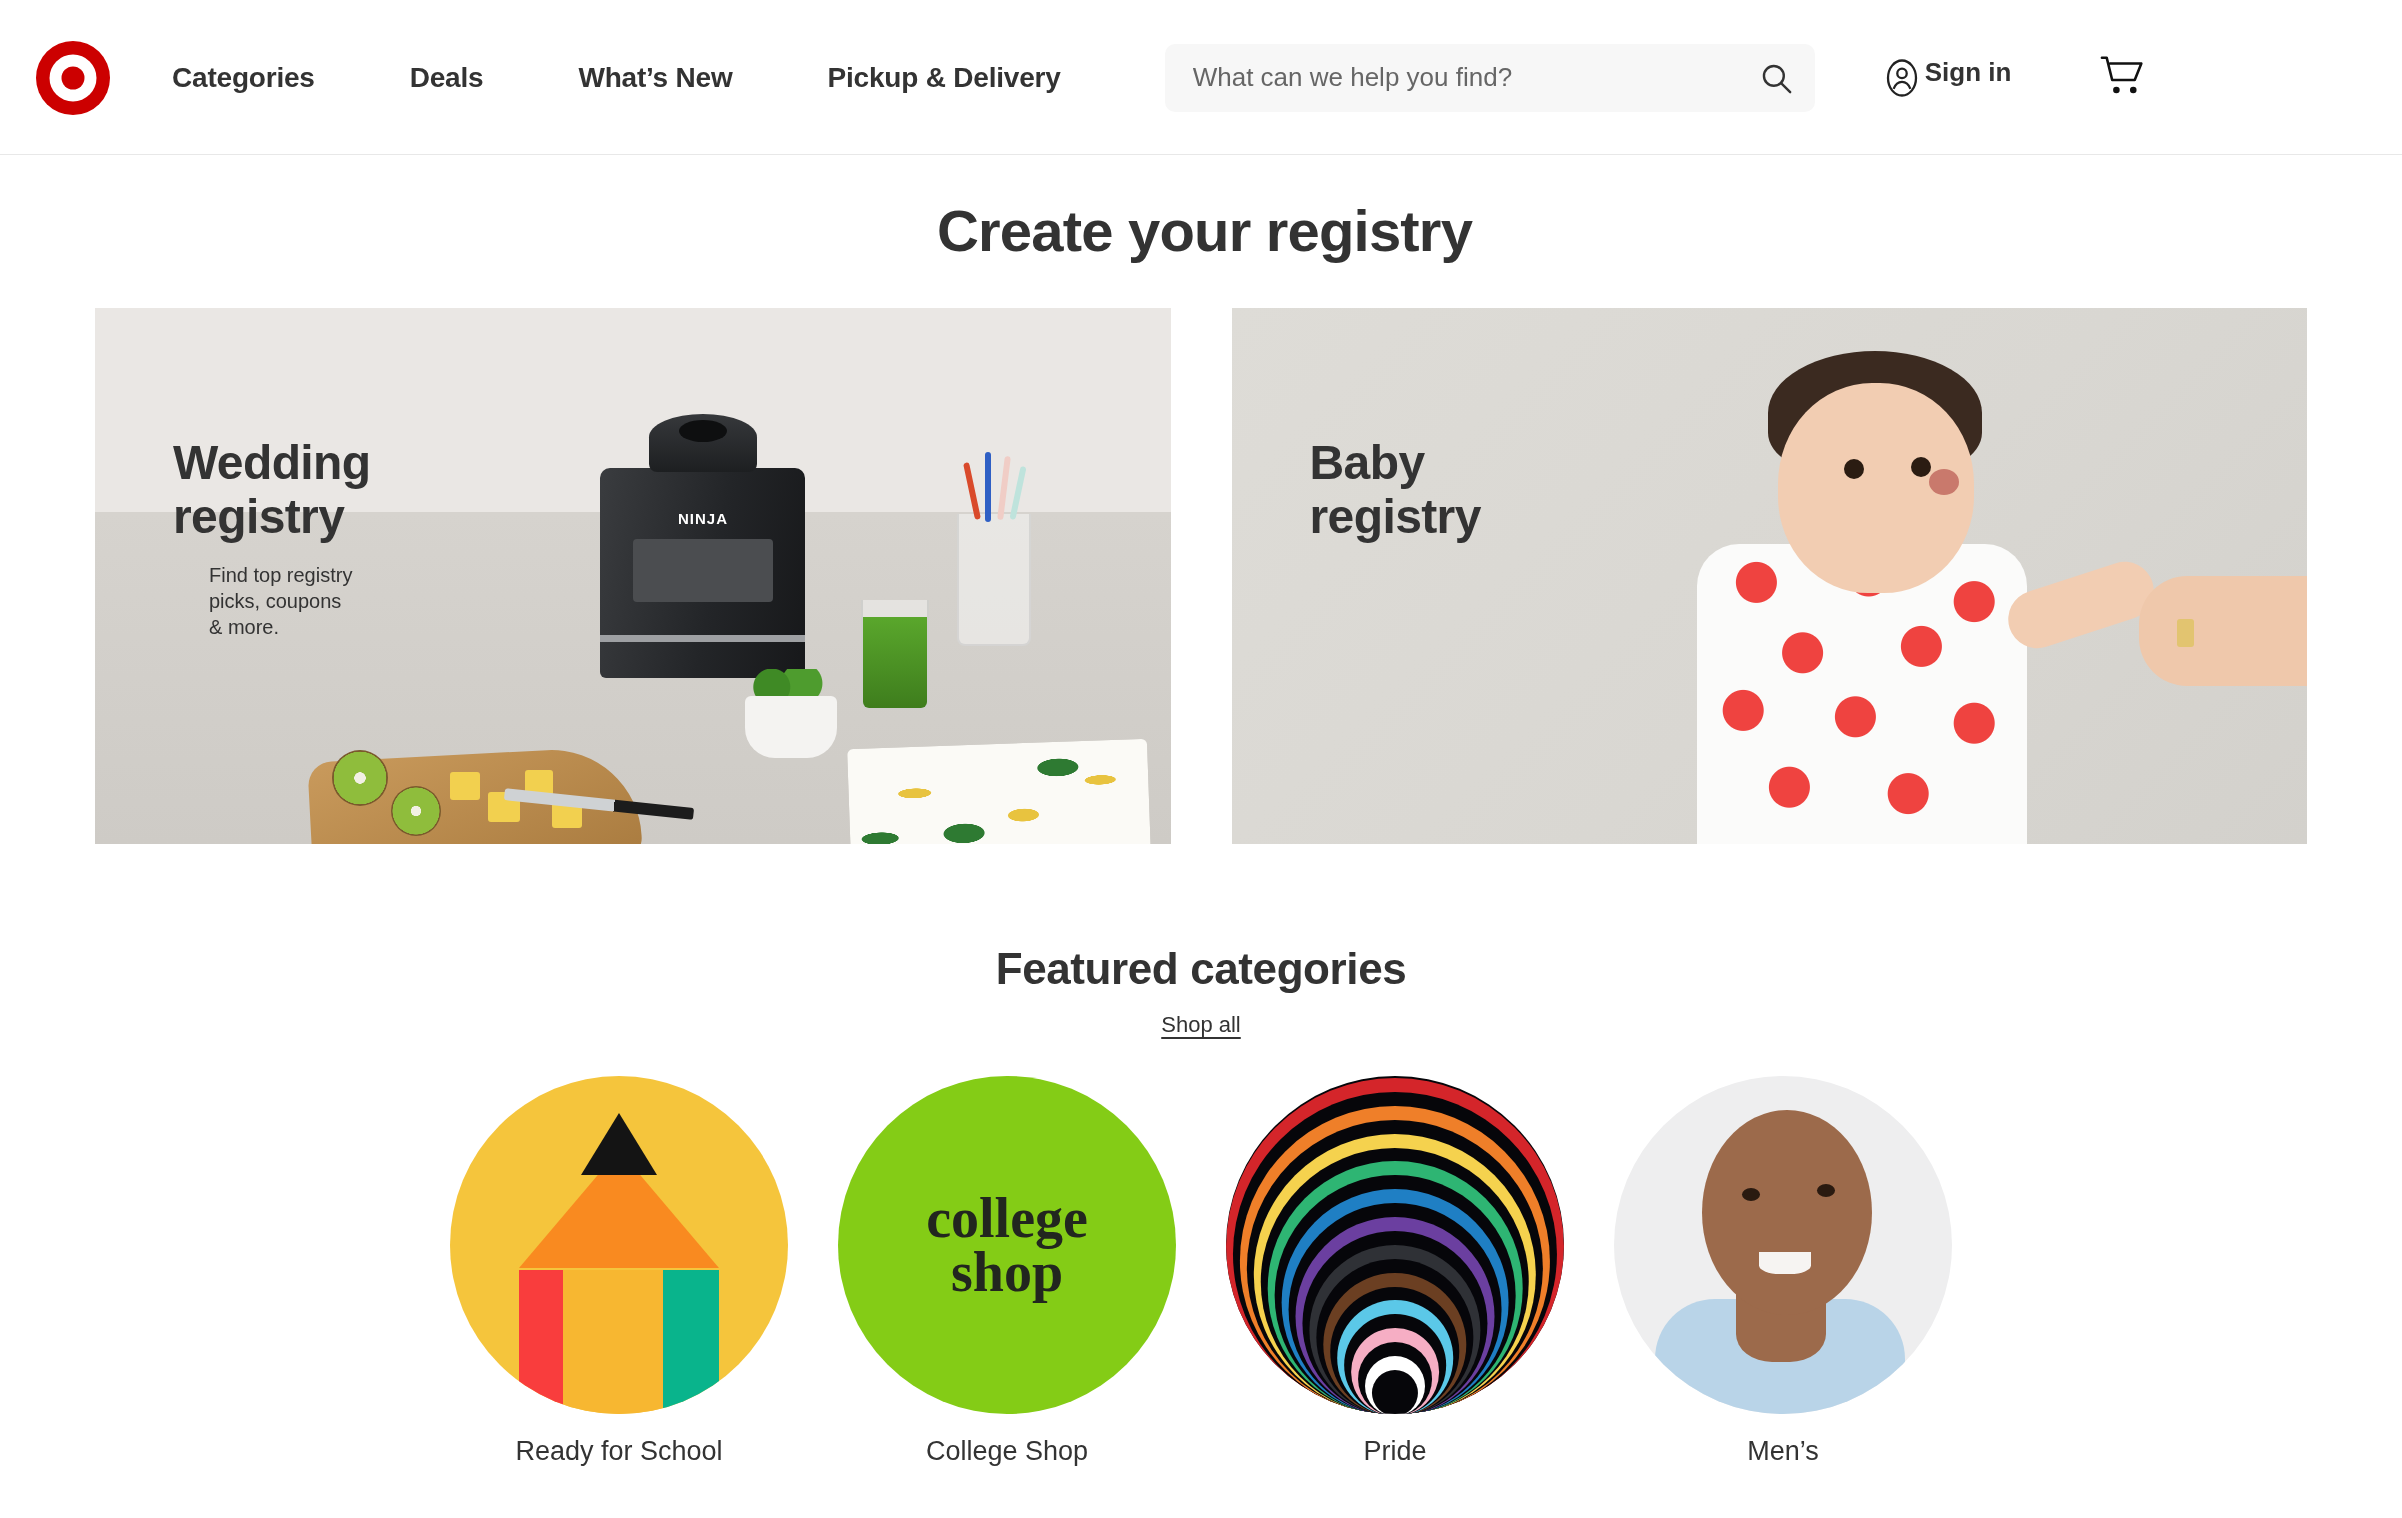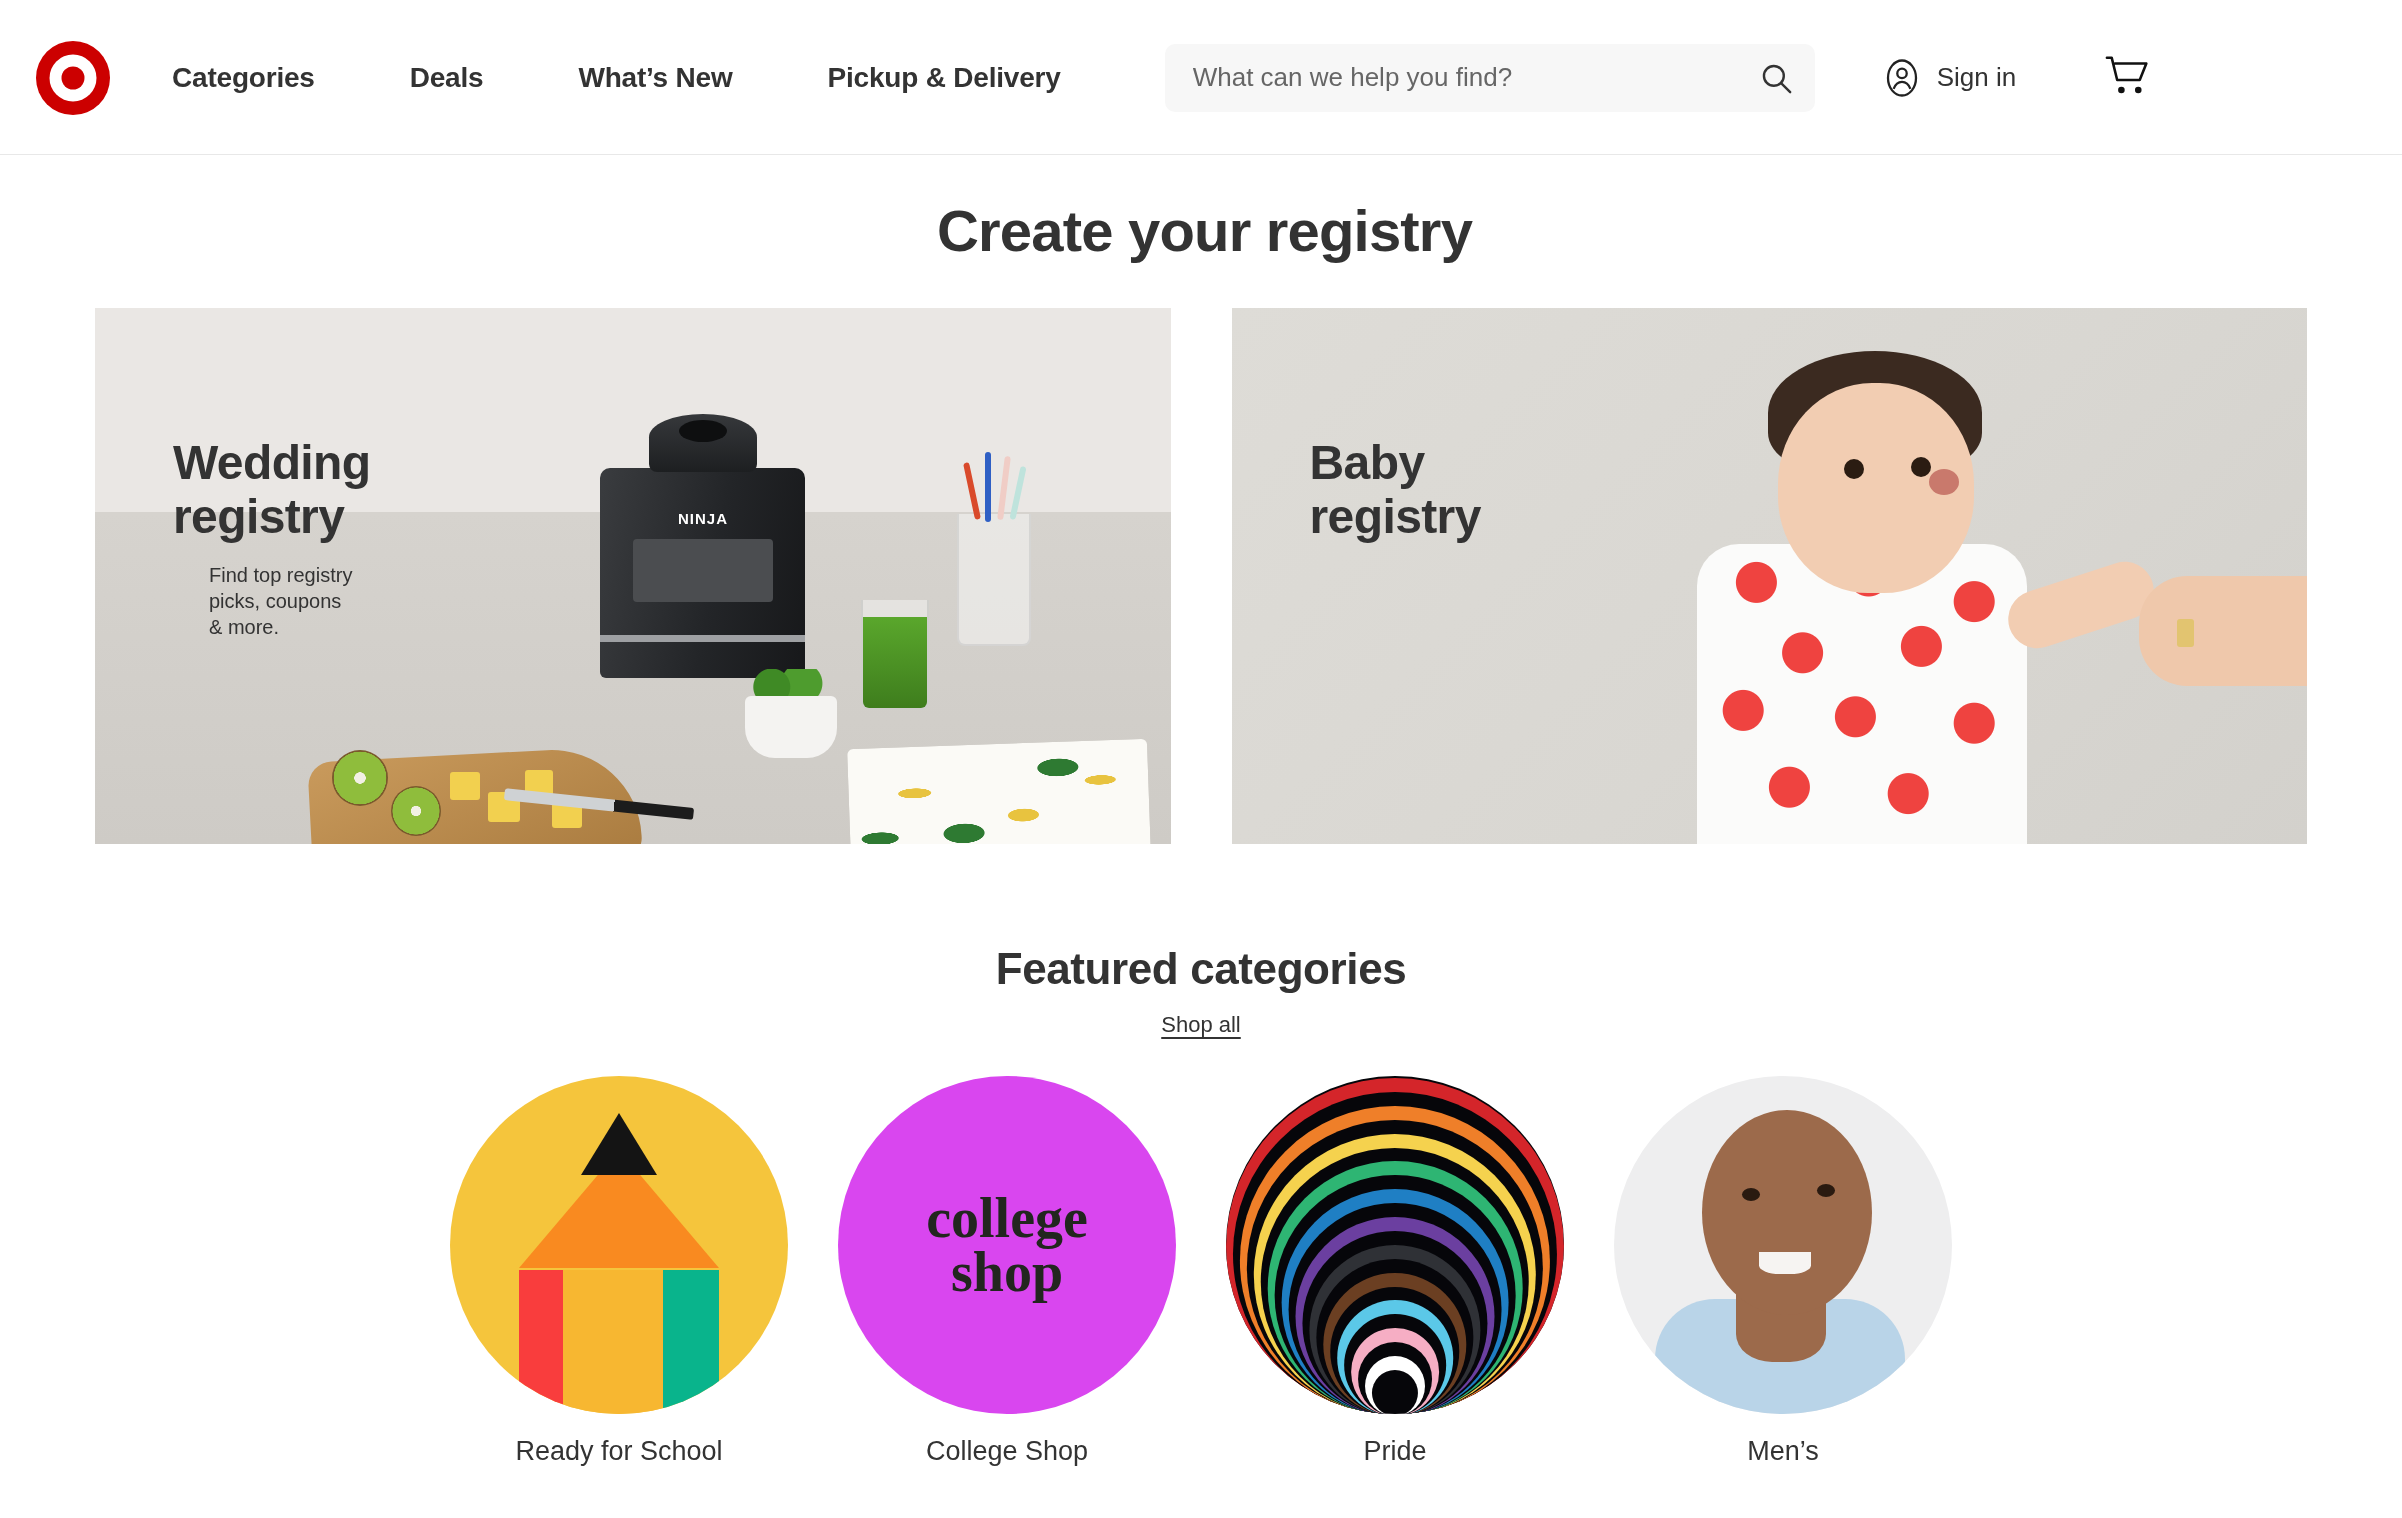--- a/index.html
+++ b/index.html
@@ -93,24 +93,25 @@
     font-family: "Liberation Sans", sans-serif;
     font-size: 26px;
     color: #333333;
   }
   .search-input::placeholder { color: #666666; }
   .search-icon { width: 34px; height: 34px; flex: 0 0 auto; }
 
   .account {
     margin-left: 66px;
     display: flex;
-    align-items: center;
-    gap: 14px;
+    align-items: flex-start;
+    gap: 2px;
     cursor: pointer;
     flex: 0 0 auto;
+    font-weight: bold;
   }
   .account-label {
     font-size: 26px;
     color: #333333;
     white-space: nowrap;
   }
   .cart {
     margin-left: 88px;
     cursor: pointer;
     flex: 0 0 auto;
@@ -474,21 +475,21 @@
     position: absolute;
     left: 50%; top: 57.5%;
     transform: translateX(-50%);
     width: 200px; height: 145px;
     background: linear-gradient(90deg,
        #f93d3d 0 22%,
        #f7b731 22% 72%,
        #09b48c 72% 100%);
   }
   
-  .c-college { background: #d946ef; }
+  .c-college { background: #84cc16; }
   .college-logo {
     position: absolute;
     left: 50%; top: 50%;
     transform: translate(-50%,-50%);
     text-align: center;
     font-family: "Liberation Serif", serif;
     font-weight: bold;
     font-size: 56px;
     line-height: 0.97;
     color: #22261f;

